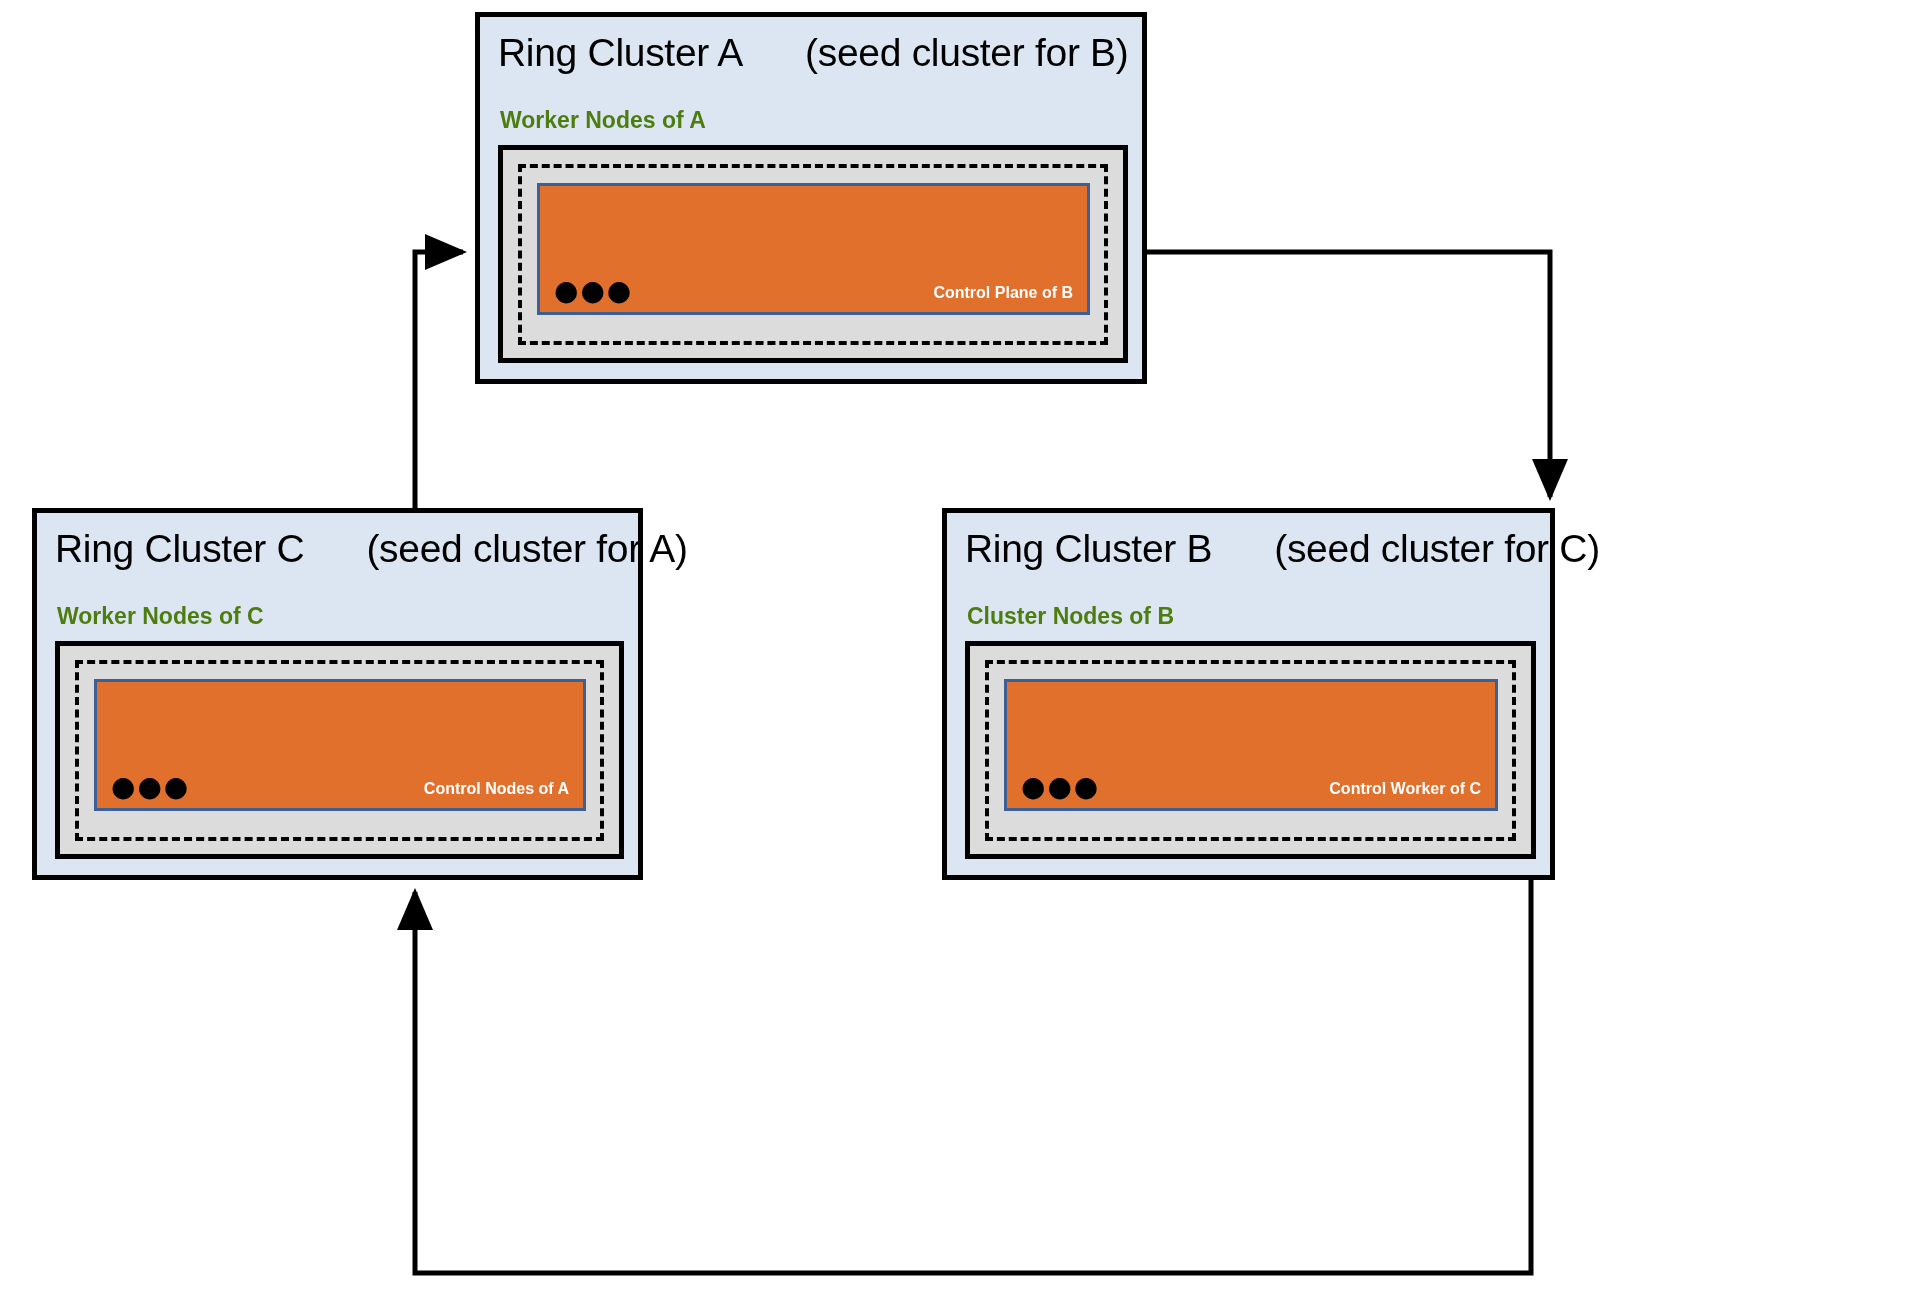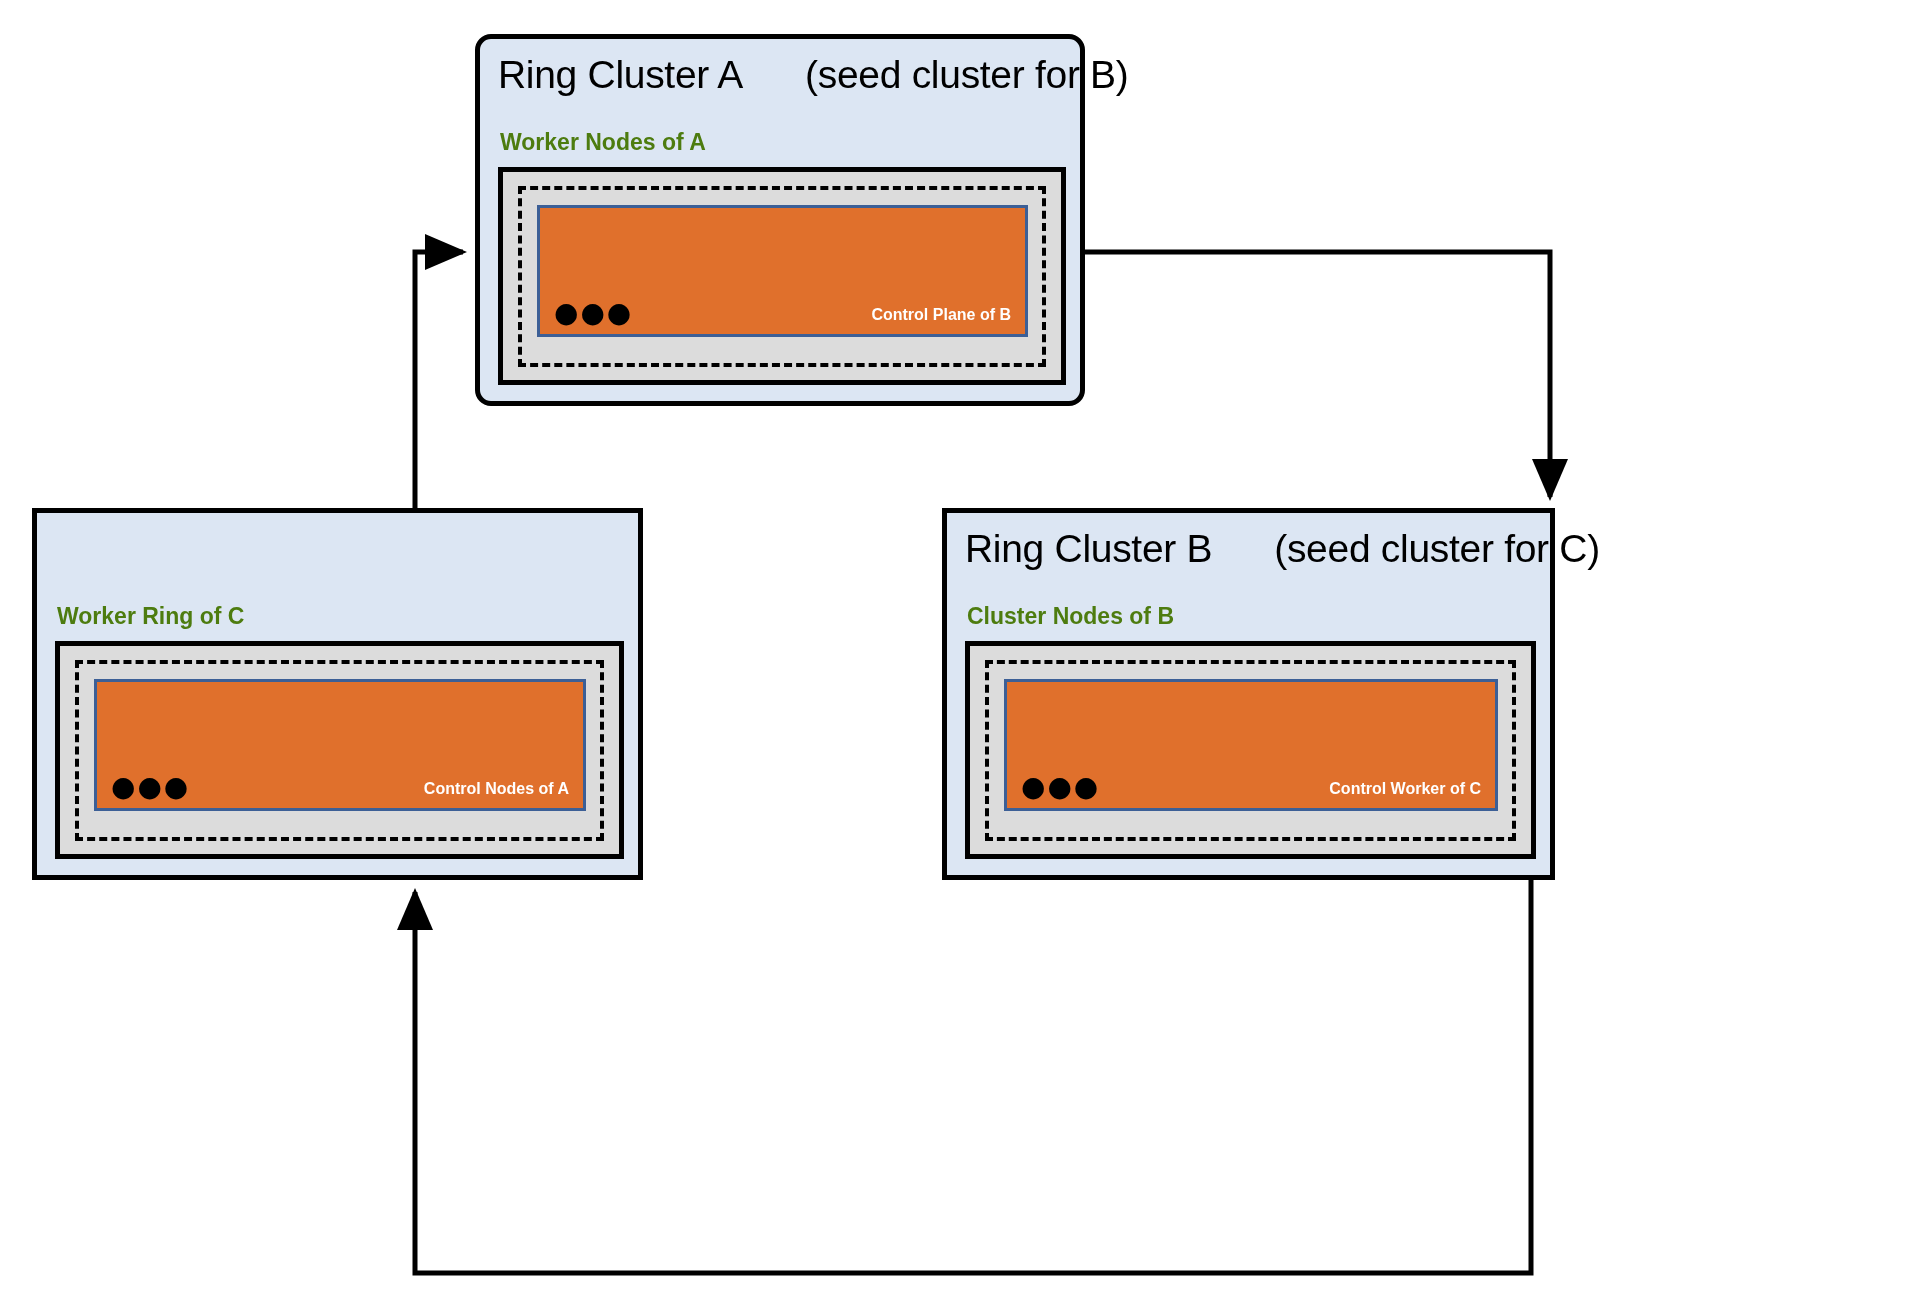--- a/index.html
+++ b/index.html
@@ -107,21 +107,21 @@
     position: absolute;
     right: 14px;
     bottom: 10px;
     font-size: 16px;
     font-weight: 700;
     color: #ffffff;
     white-space: nowrap;
   }
 
   
-  #cluster-a { left: 475px;  top: 34px;  width: 610px; height: 372px; border-radius: 16px; }
+  #cluster-a { left: 475px;  top: 12px;  width: 672px; height: 372px; }
   #cluster-c { left: 32px;   top: 508px; width: 611px; height: 372px; }
   #cluster-b { left: 942px;  top: 508px; width: 613px; height: 372px; padding-left: 16px; }
 </style>
 </head>
 <body>
 
 <div id="stage">
 
   <svg id="arrow-layer" viewBox="0 0 1924 1306" width="1924" height="1306">
     <defs>
@@ -153,21 +153,24 @@
       <div class="node-dashed">
         <div class="control-plane">
           <div class="dots">●●●</div>
           <div class="cp-label">Control Plane of B</div>
         </div>
       </div>
     </div>
   </div>
 
   <div class="cluster" id="cluster-c">
-    <div class="worker-label">Worker Ring of C</div>
+    <div class="cluster-title">
+      <span>Ring Cluster C</span><span class="seed">(seed cluster for A)</span>
+    </div>
+    <div class="worker-label">Worker Nodes of C</div>
 
     <div class="worker-box">
       <div class="node-dashed">
         <div class="control-plane">
           <div class="dots">●●●</div>
           <div class="cp-label">Control Nodes of A</div>
         </div>
       </div>
     </div>
   </div>

